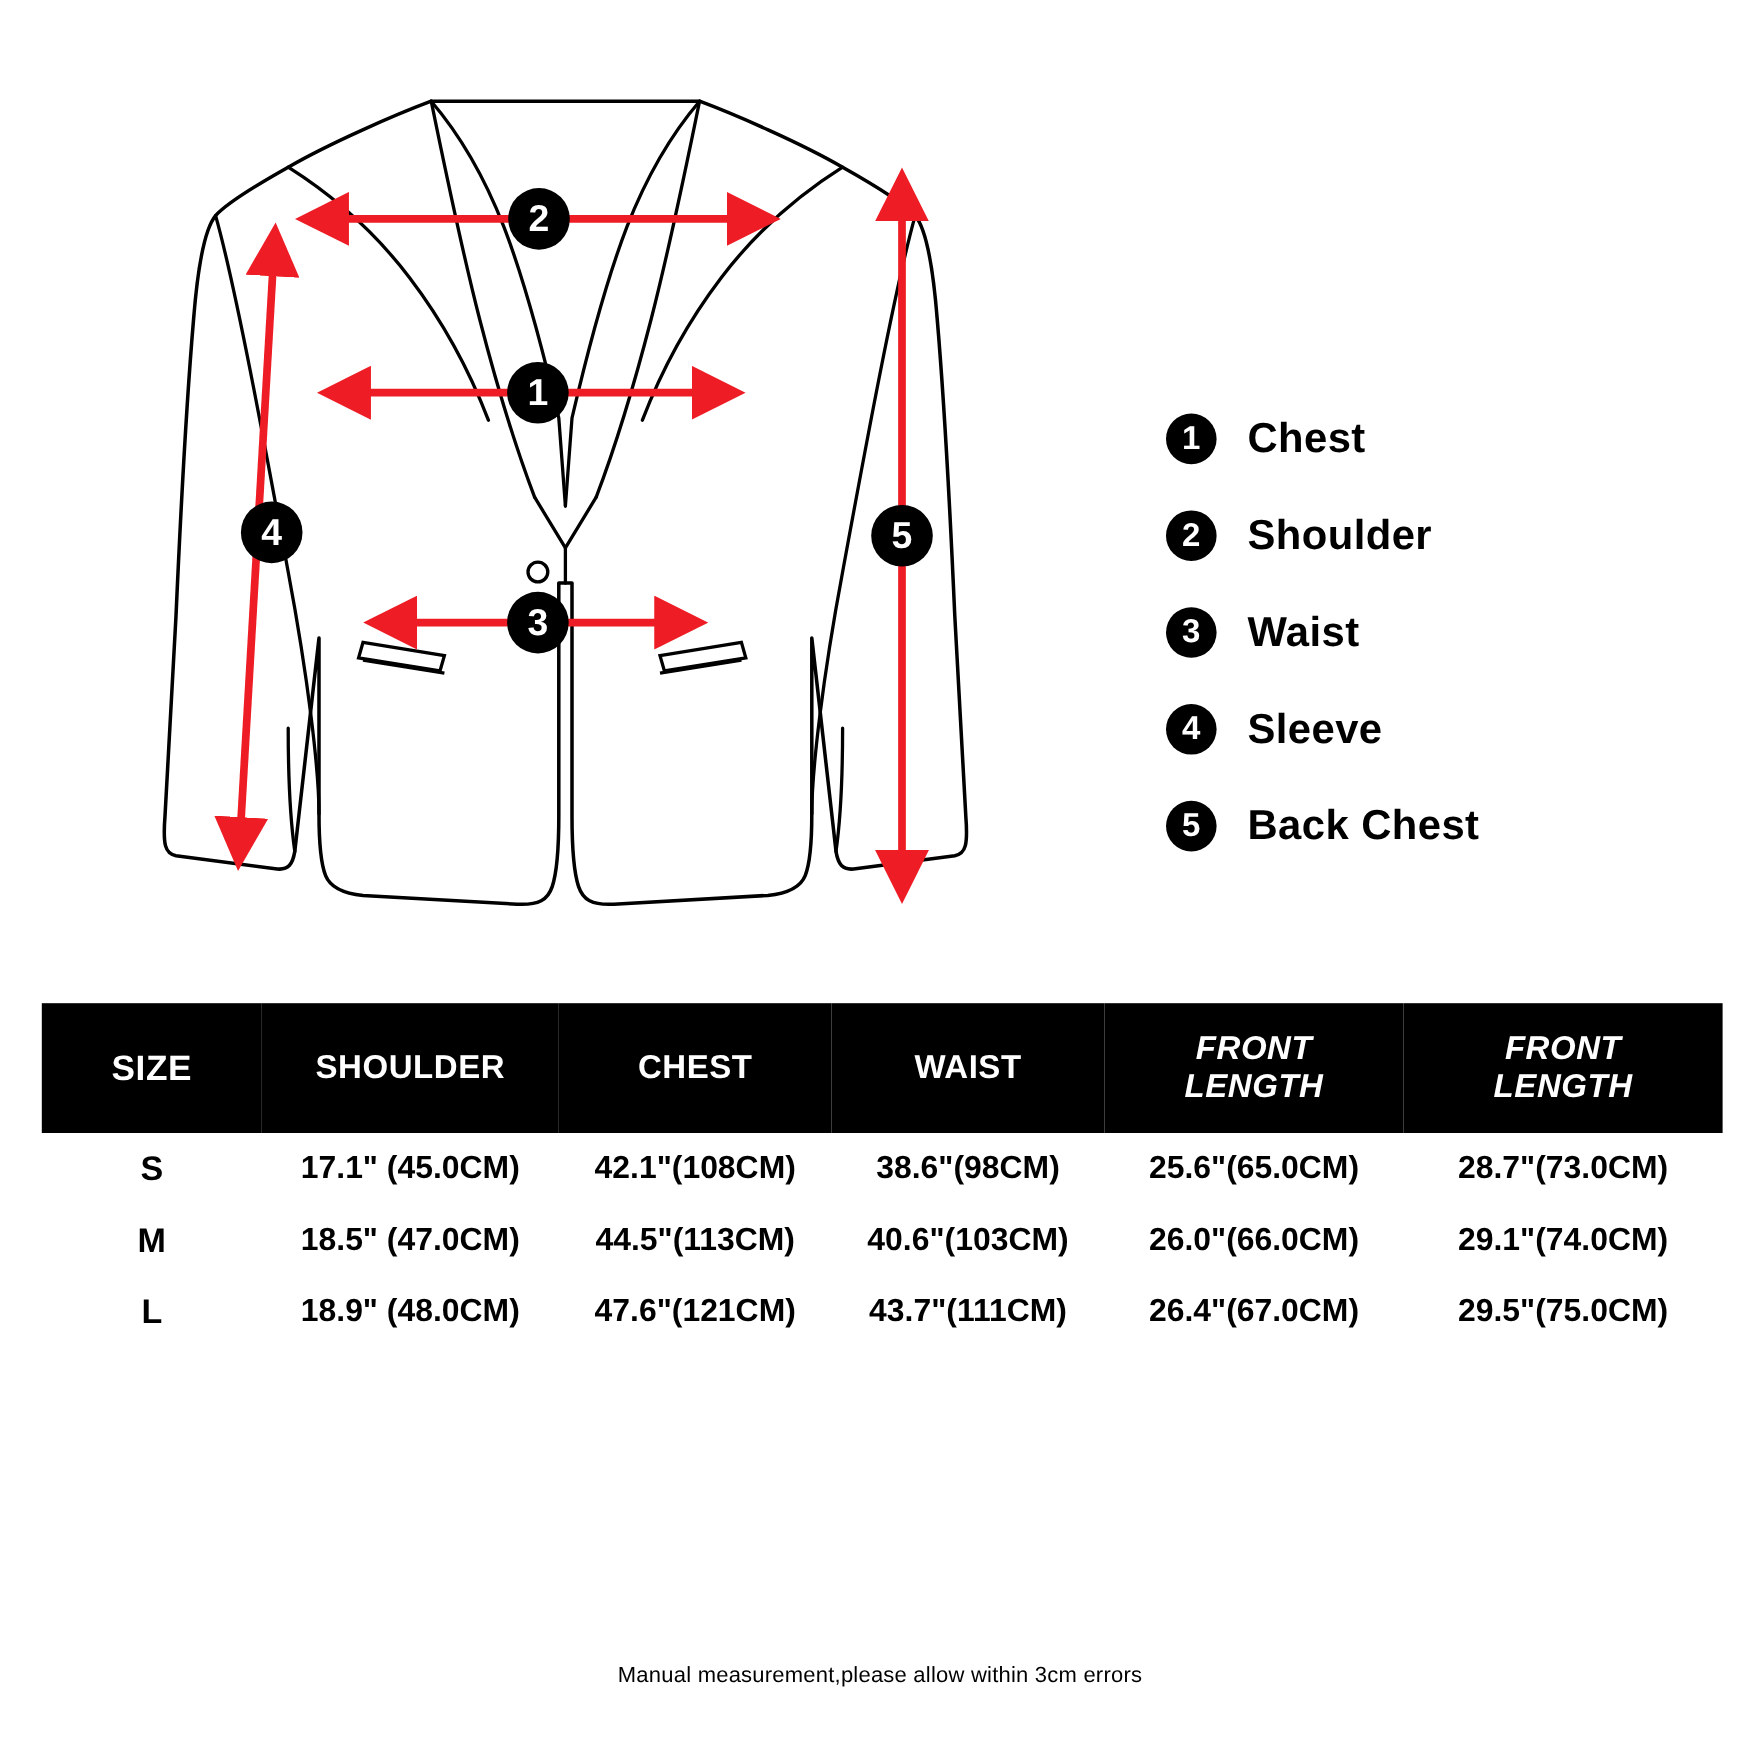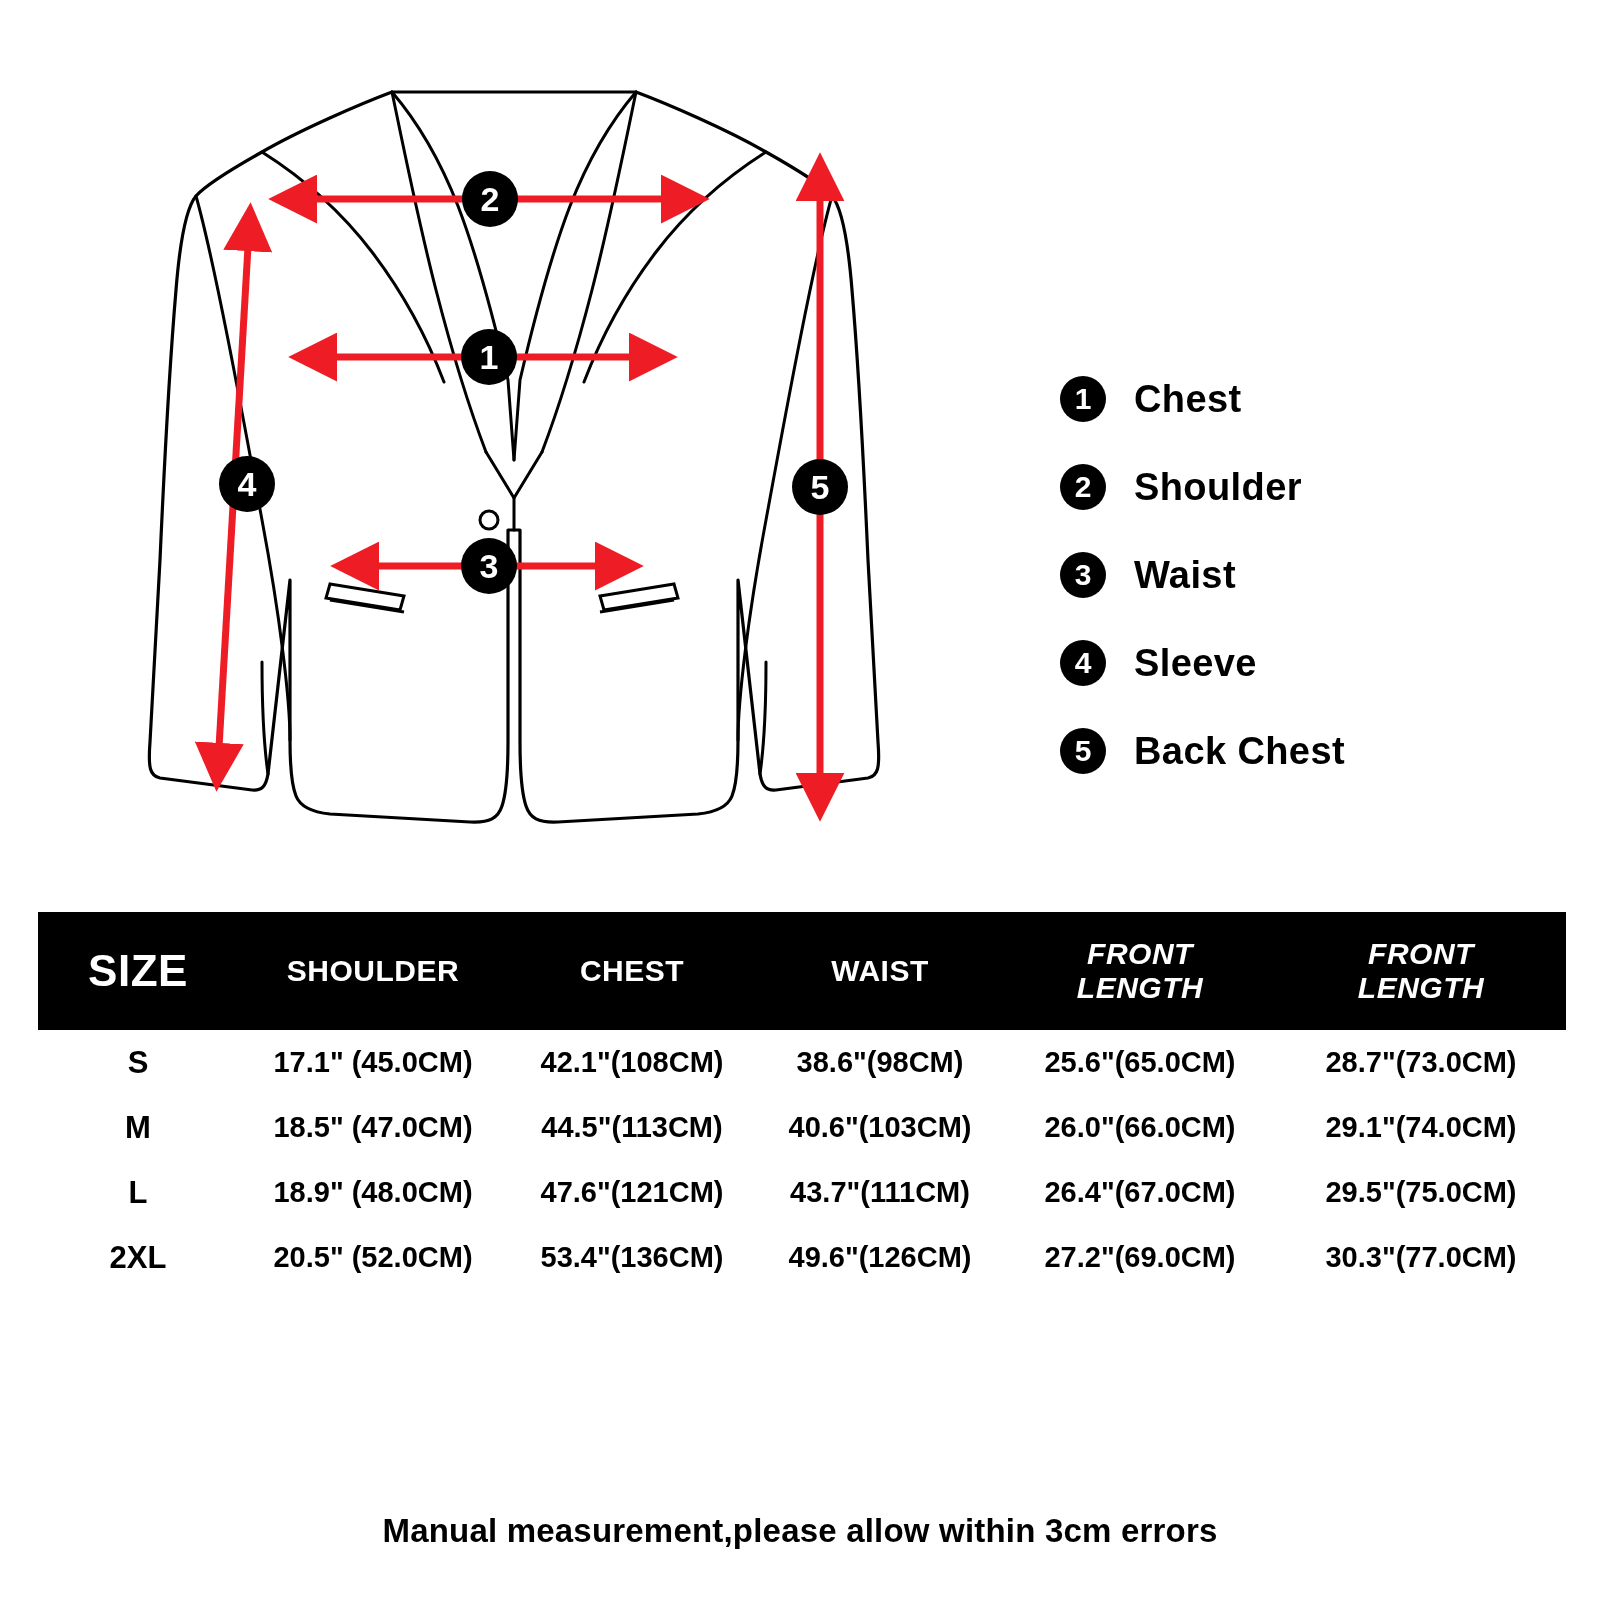--- a/index.html
+++ b/index.html
@@ -82,21 +82,21 @@
     color: #ffffff;
     height: 118px;
     font-size: 30px;
     font-weight: bold;
     text-align: center;
     vertical-align: middle;
     letter-spacing: 0.5px;
     padding: 0 4px;
   }
   #size-table thead th.size-head {
-    font-size: 44px;
+    font-size: 32px;
     font-weight: bold;
   }
   #size-table thead th .two-line {
     display: block;
     line-height: 1.12;
     font-style: italic;
   }
   #size-table tbody td {
     height: 63px;
     font-size: 29px;
@@ -116,22 +116,22 @@
   col.c3 { width: 248px; }
   col.c4 { width: 272px; }
   col.c5 { width: 290px; }
 
   #footnote {
     position: absolute;
     left: 0;
     top: 1512px;
     width: 1600px;
     text-align: center;
-    font-size: 33px;
-    font-weight: bold;
+    font-size: 20px;
+    font-weight: normal;
     letter-spacing: 0.2px;
   }
 </style>
 </head>
 <body>
 
 <div id="page">
 
   <div id="illustration">
     <svg width="1050" height="880" viewBox="0 0 1050 880" xmlns="http://www.w3.org/2000/svg">
@@ -321,28 +321,20 @@
       <tr>
         <td class="size-cell">L</td>
         <td>18.9" (48.0CM)</td>
         <td>47.6"(121CM)</td>
         <td>43.7"(111CM)</td>
         <td>26.4"(67.0CM)</td>
         <td>29.5"(75.0CM)</td>
       </tr>
 
 
-      <tr>
-        <td class="size-cell">2XL</td>
-        <td>20.5" (52.0CM)</td>
-        <td>53.4"(136CM)</td>
-        <td>49.6"(126CM)</td>
-        <td>27.2"(69.0CM)</td>
-        <td>30.3"(77.0CM)</td>
-      </tr>
 
 
     </tbody>
   </table>
 
   <div id="footnote">Manual measurement,please allow within 3cm errors</div>
 
 </div>
 
 </body></html>

